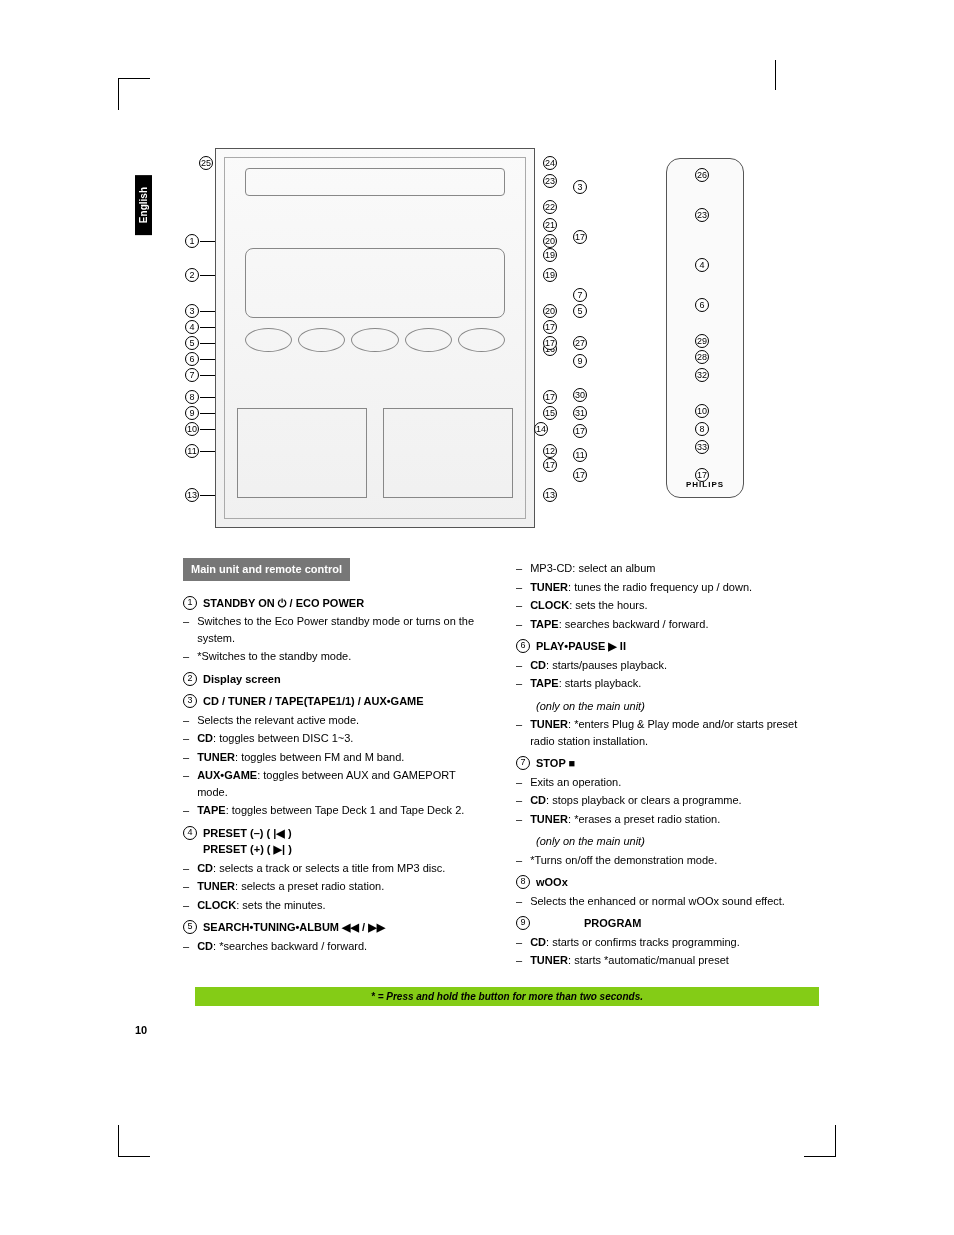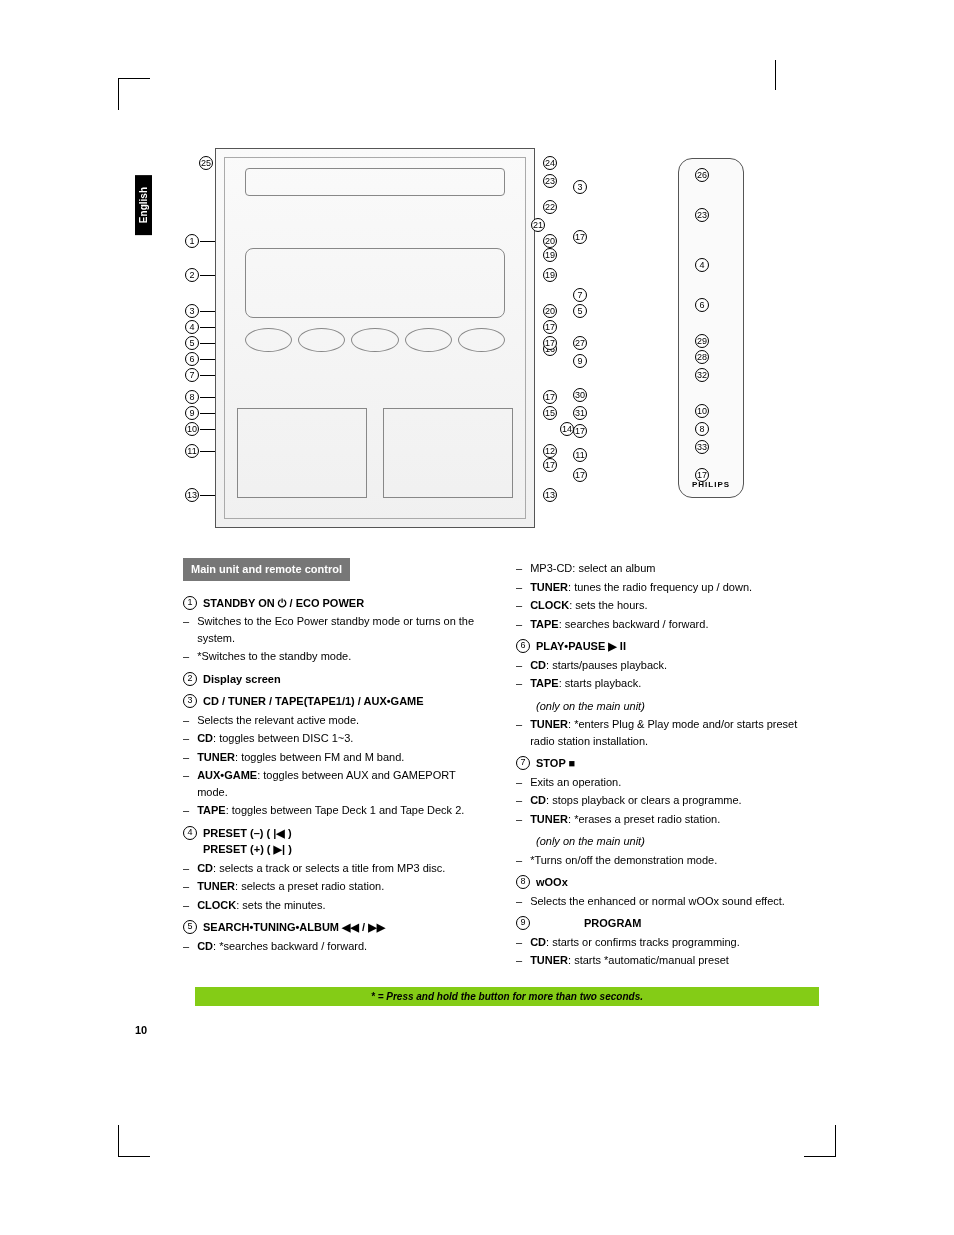--- a/index.html
+++ b/index.html
@@ -50,21 +50,21 @@
     background: linear-gradient(#fafafa,#f0f0f0);
   }
   .device-inner { position:absolute; inset:8px; border:1px solid #aaa; }
   .slot { position:absolute; left:20px; right:20px; height:28px; border:1px solid #888; border-radius:4px; }
   .slot.s1{top:10px;} .slot.s2{top:90px;height:70px;border-radius:8px;}
   .btnrow{position:absolute;left:20px;right:20px;top:170px;height:24px;display:flex;gap:6px;}
   .btnrow span{flex:1;border:1px solid #888;border-radius:50%;}
   .deck{position:absolute;left:12px;width:130px;height:90px;top:250px;border:1px solid #888;}
   .deck.r{left:auto;right:12px;}
   .remote-box {
-    position: absolute; right: 75px; top: 10px; width: 66px; height: 340px;
+    position: absolute; right: 75px; top: 10px; width: 78px; height: 340px;
     border: 1px solid #555; border-radius: 14px; background:#fafafa;
   }
   .brand{position:absolute;bottom:8px;left:0;right:0;text-align:center;font-size:8px;font-weight:bold;letter-spacing:1px;}
   .callout { position: absolute; font-size: 9px; width:14px;height:14px;border:1px solid #000;border-radius:50%;display:flex;align-items:center;justify-content:center;background:#fff;}
   .cline{position:absolute;border-top:1px solid #000;}
 
   .content {
     margin-left: 48px;
     display: flex;
     gap: 30px;
@@ -157,29 +157,29 @@
           </div>
         <div class="deck"></div>
           <div class="deck r"></div>
       </div>
     </div>
 
     <div id="cl-mid">
         <div class="callout" style="left: 348px; top: 8px;">24</div>
         <div class="callout" style="left: 348px; top: 26px;">23</div>
         <div class="callout" style="left: 348px; top: 52px;">22</div>
-        <div class="callout" style="left: 336px; top: 70px;">21</div>
+        <div class="callout" style="left: 348px; top: 70px;">21</div>
         <div class="callout" style="left: 348px; top: 86px;">20</div>
         <div class="callout" style="left: 348px; top: 100px;">19</div>
         <div class="callout" style="left: 348px; top: 120px;">19</div>
         <div class="callout" style="left: 348px; top: 156px;">20</div>
         <div class="callout" style="left: 348px; top: 172px;">17</div>
         <div class="callout" style="left: 348px; top: 194px;">16</div>
         <div class="callout" style="left: 348px; top: 258px;">15</div>
-        <div class="callout" style="left: 365px; top: 274px;">14</div>
+        <div class="callout" style="left: 339px; top: 274px;">14</div>
         <div class="callout" style="left: 348px; top: 296px;">12</div>
         <div class="callout" style="left: 348px; top: 340px;">13</div>
         <div class="callout" style="left: 348px; top: 188px;">17</div>
         <div class="callout" style="left: 348px; top: 242px;">17</div>
         <div class="callout" style="left: 348px; top: 310px;">17</div>
       </div>
 
     <div class="remote-box">
       <div class="brand">PHILIPS</div>
     </div>

